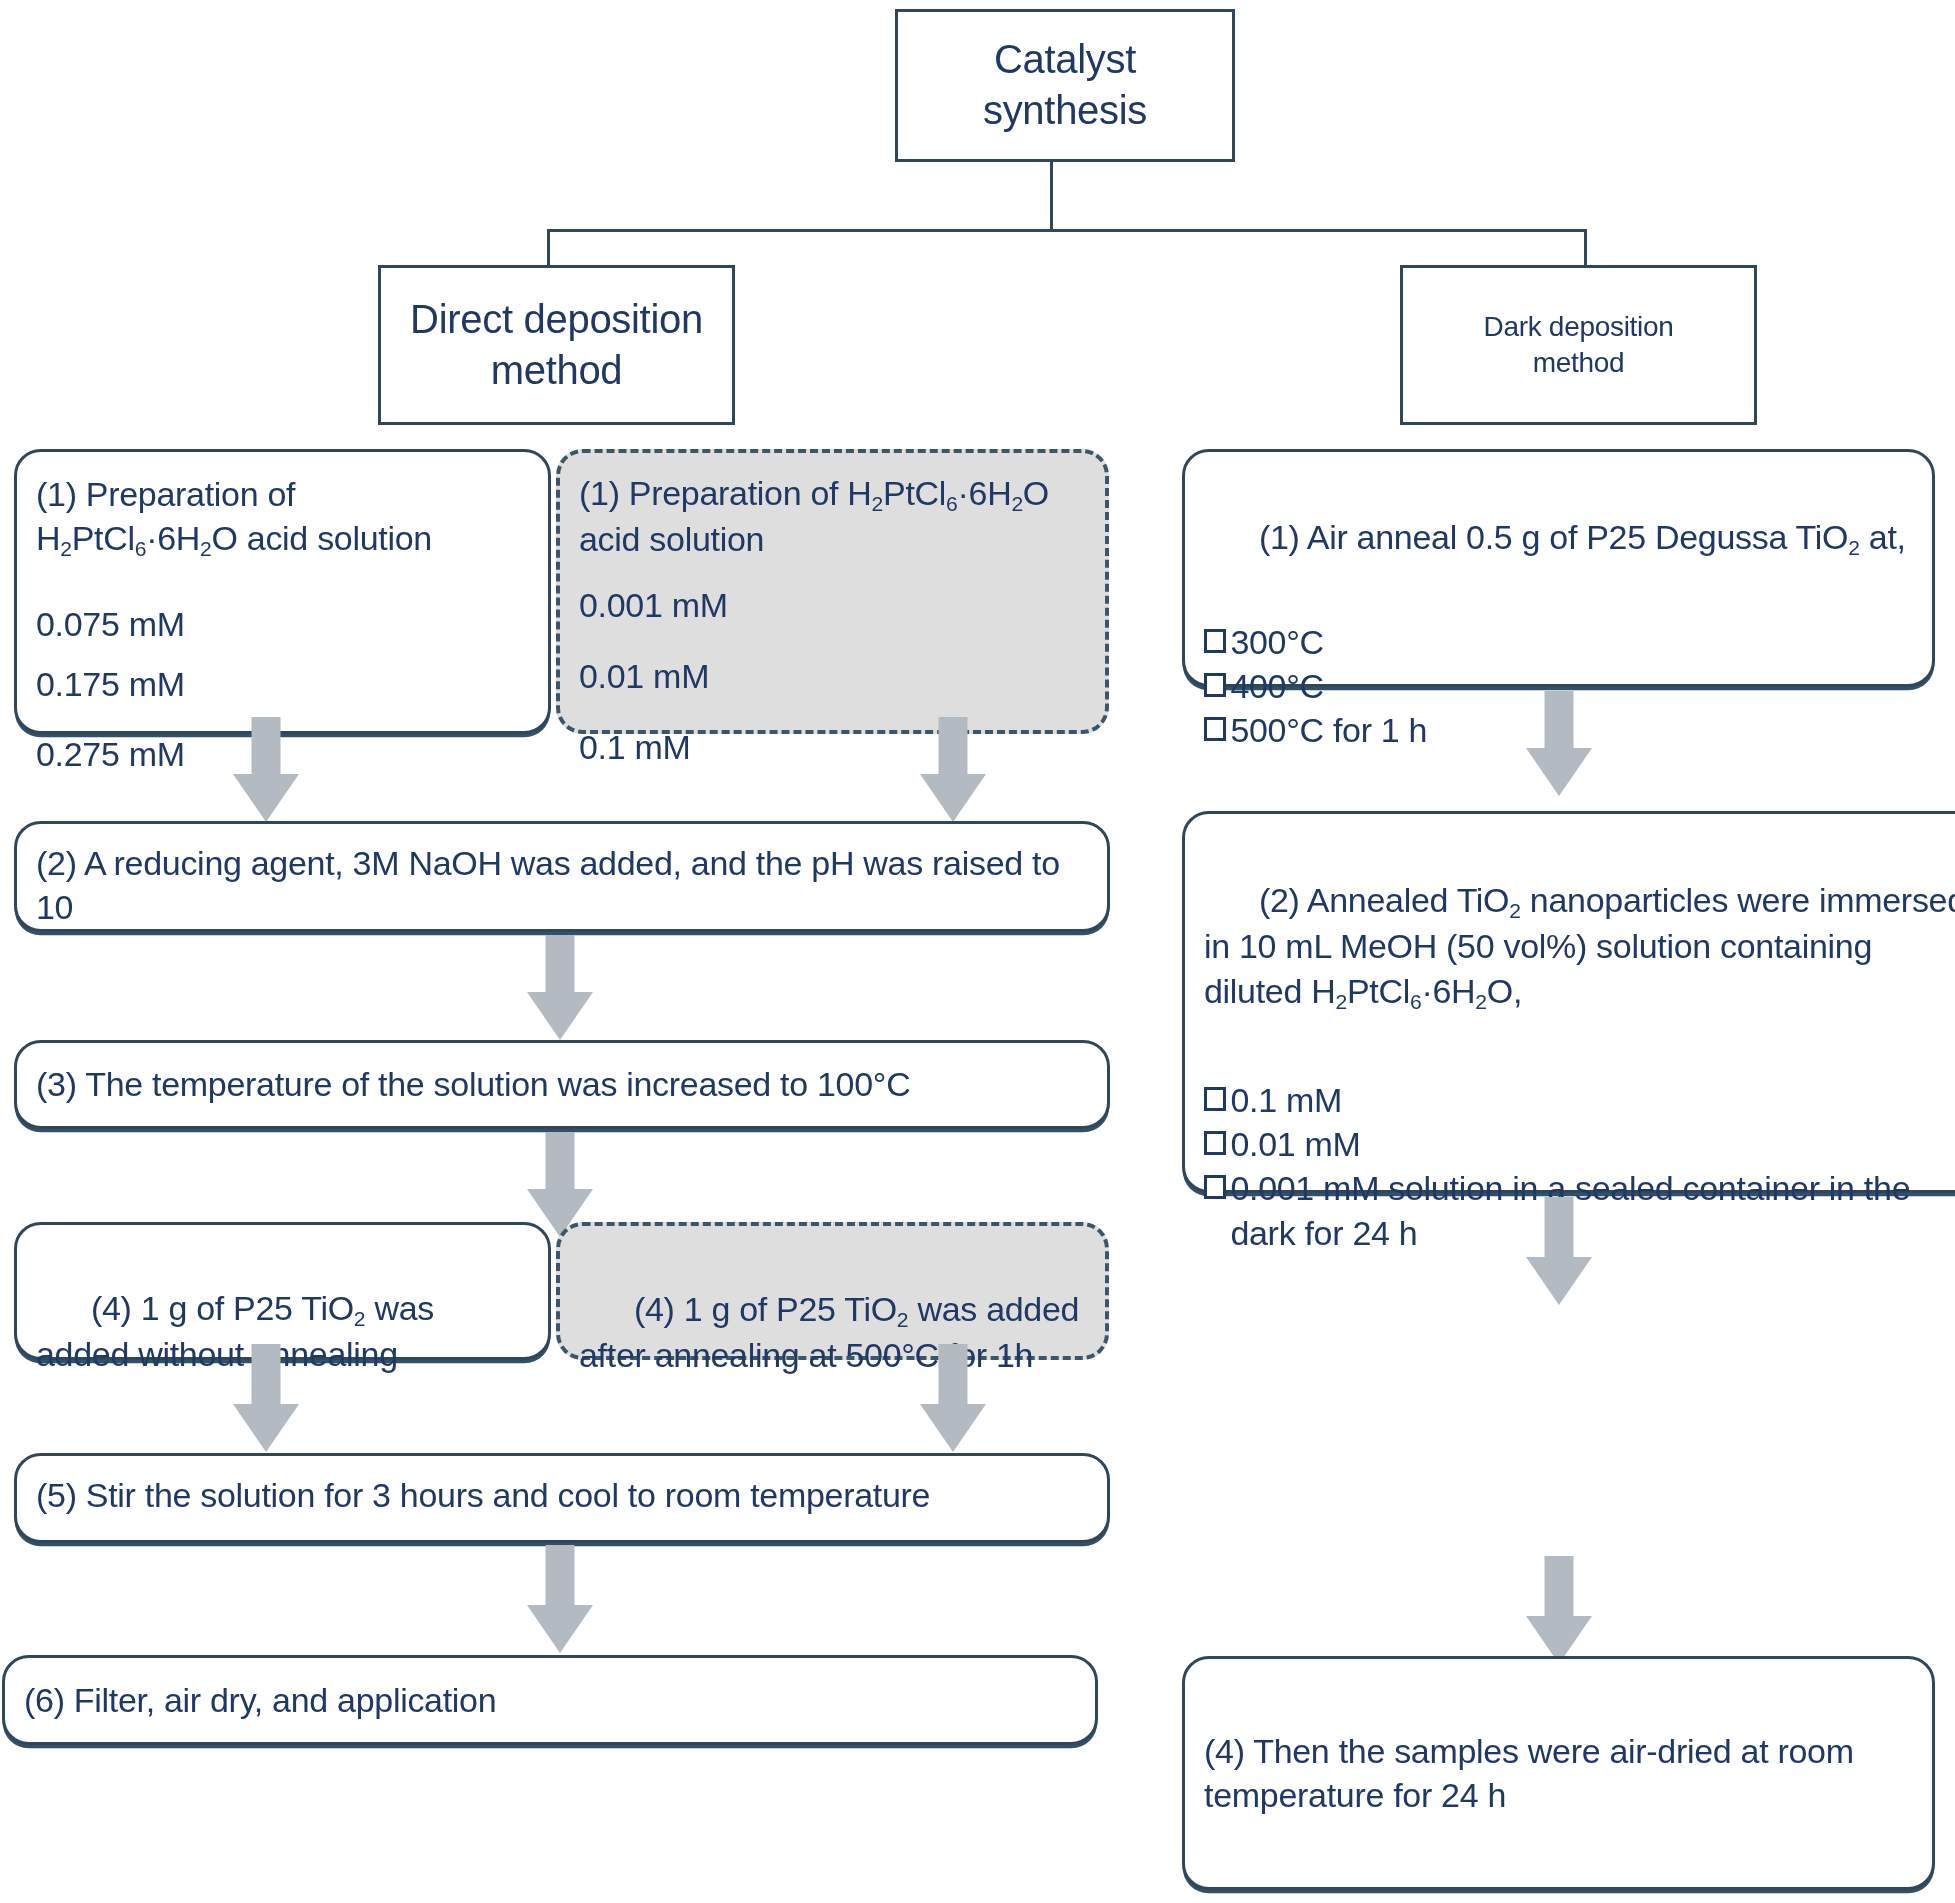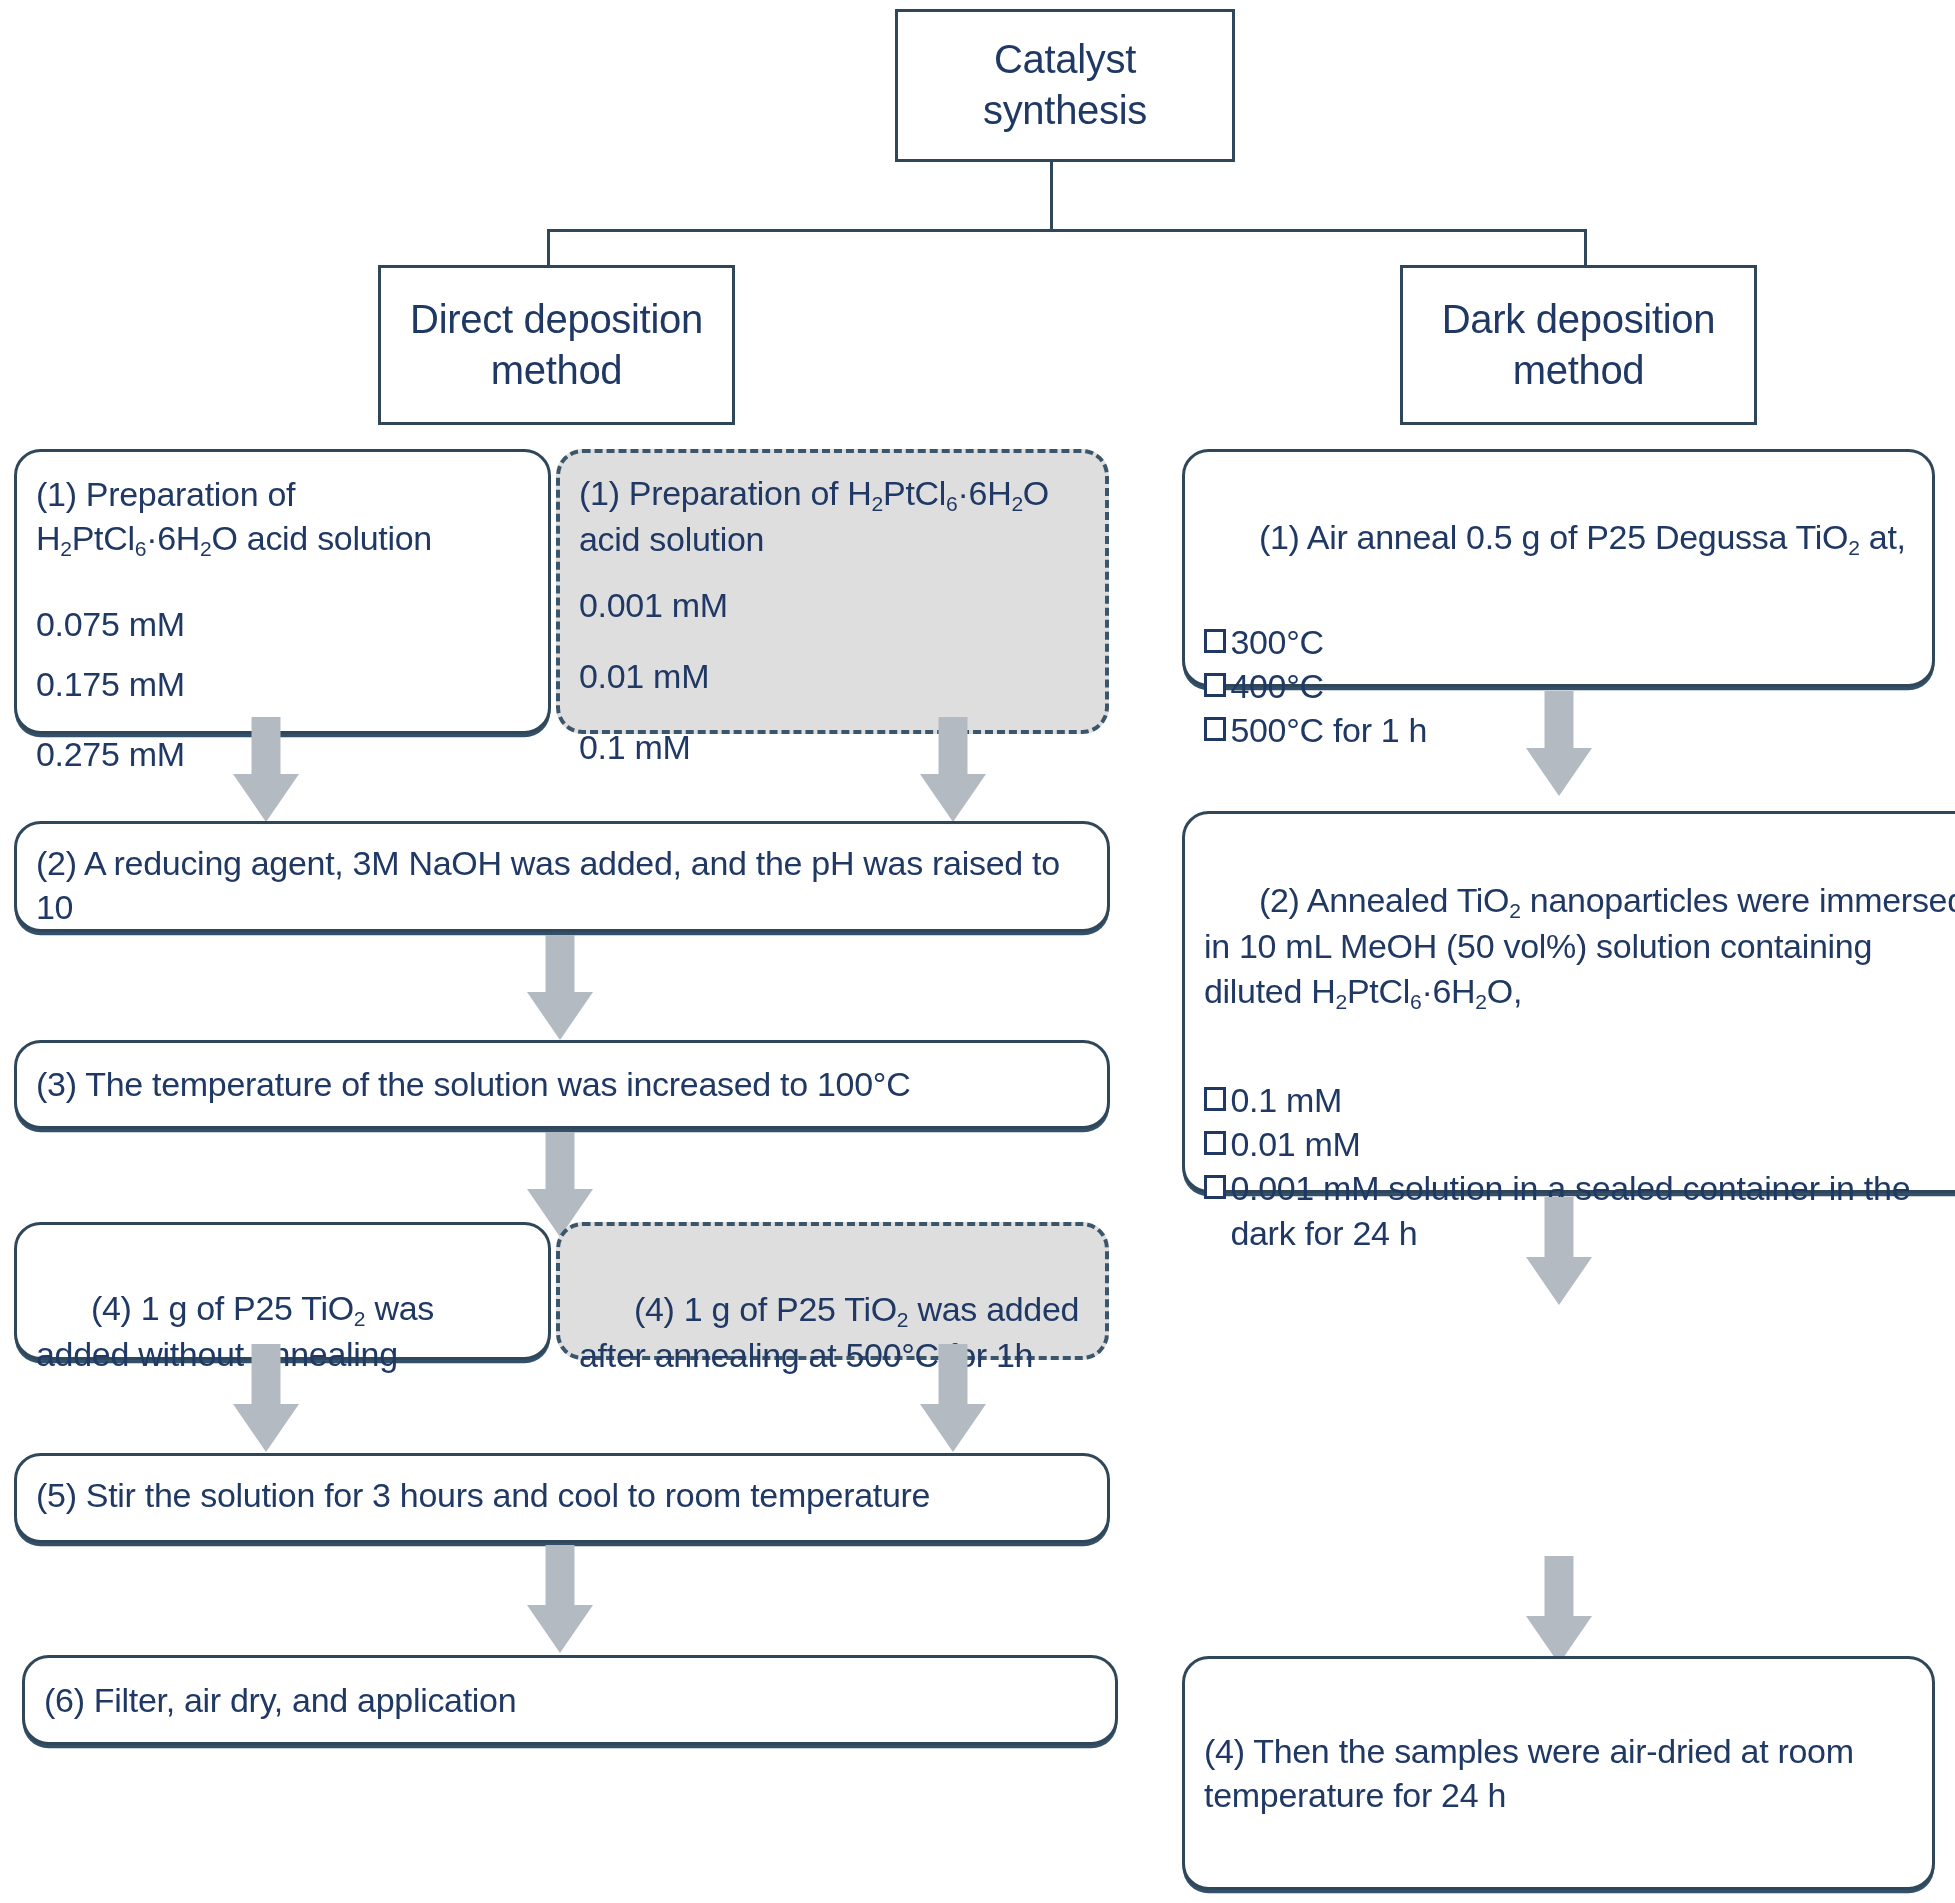--- a/index.html
+++ b/index.html
@@ -88,21 +88,21 @@
   <div class="vline" style="left:1584px;top:229px;height:37px;"></div>
 
   <div class="box rect" style="left:378px;top:265px;width:357px;height:160px;">
     <div style="font-size:40px;line-height:1.28;">
       <div>Direct deposition</div>
       <div>method</div>
     </div>
   </div>
 
   <div class="box rect" style="left:1400px;top:265px;width:357px;height:160px;">
-    <div style="font-size:40px;line-height:1.28;">
+    <div style="font-size:28px;line-height:1.28;">
       <div>Dark deposition</div>
       <div>method</div>
     </div>
   </div>
 
   <div class="box rounded" style="left:14px;top:449px;width:537px;height:285px;overflow:visible;">
     <div style="margin-top:3.3px;">
       <span>(1) Preparation of</span><br>
       <span>H</span><sub>2</sub><span>PtCl</span><sub>6</sub><span>·6H</span><sub>2</sub><span>O acid solution</span>
     </div>
@@ -171,21 +171,21 @@
 
   <div class="box rounded" style="left:14px;top:1453px;width:1096px;height:90px;display:flex;align-items:flex-start;">
     <div class="txt">(5) Stir the solution for 3 hours and cool to room temperature</div>
   </div>
 
   <div class="arrow" style="left:515px;top:1545px;width:89px;height:108px;">
     <div class="shaft" style="height:61px;"></div>
       <div class="head"></div>
   </div>
 
-  <div class="box rounded" style="left:22px;top:1655px;width:1096px;height:90px;display:flex;align-items:center;">
+  <div class="box rounded" style="left:2px;top:1655px;width:1096px;height:90px;display:flex;align-items:center;">
     <div class="txt">(6) Filter, air dry, and application</div>
   </div>
 
   <div class="box rounded" style="left:1182px;top:449px;width:753px;height:238px;">
     <div class="txt" style="margin-top:2.2px;">
       <span>(1) Air anneal 0.5 g of P25 Degussa TiO</span><sub>2</sub><span> at,</span>
     </div>
     <ul class="blist" style="margin-top:14.4px;">
       <li>
           <span class="bsq"></span>

